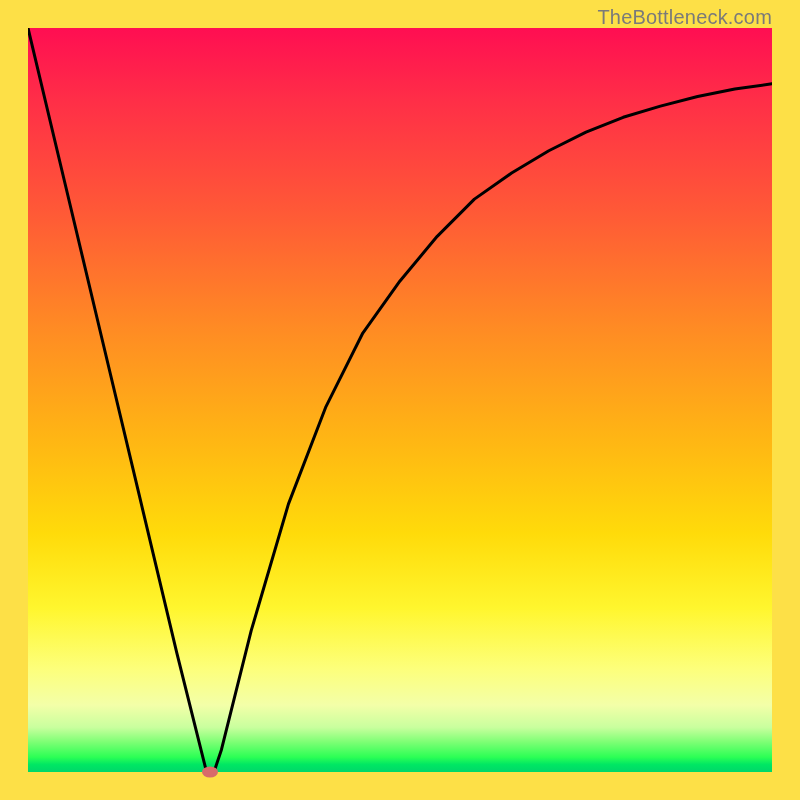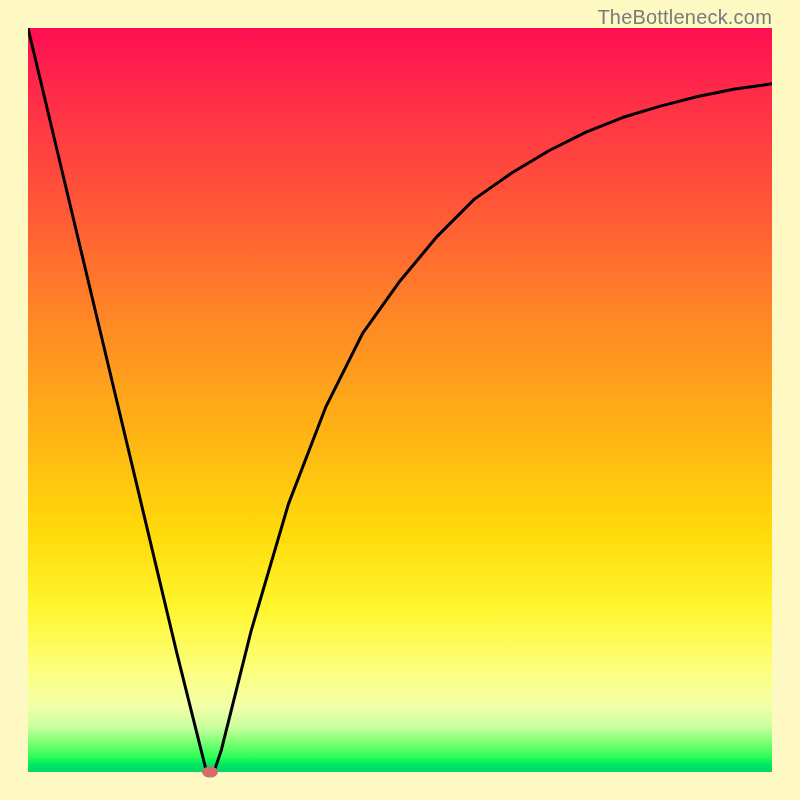--- a/index.html
+++ b/index.html
@@ -8,21 +8,21 @@
     width: 800px;
     height: 800px;
     overflow: hidden;
     background: #000;
     font-family: Arial, Helvetica, sans-serif;
   }
   .frame {
     position: relative;
     width: 800px;
     height: 800px;
-    background: #fef9c3;
+    background: #fde047;
   }
   .plot-area {
     position: absolute;
     left: 28px;
     top: 28px;
     width: 744px;
     height: 744px;
     
     background: linear-gradient(
       to bottom,

